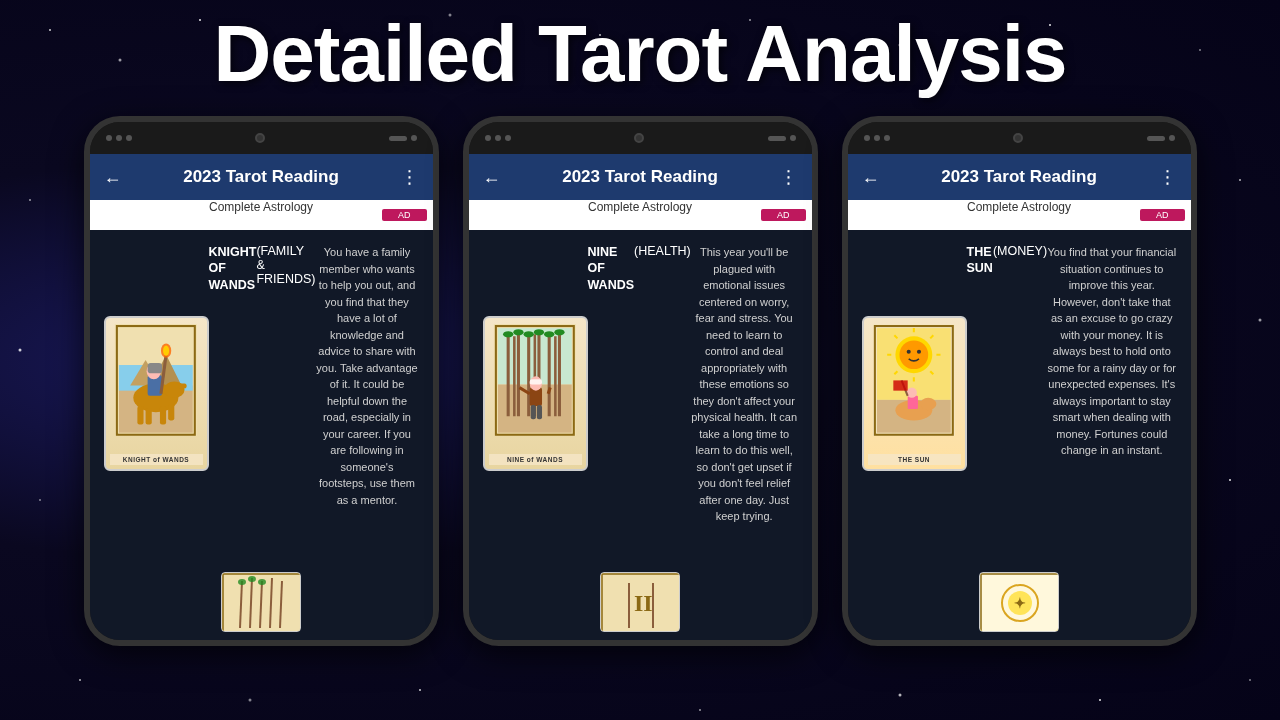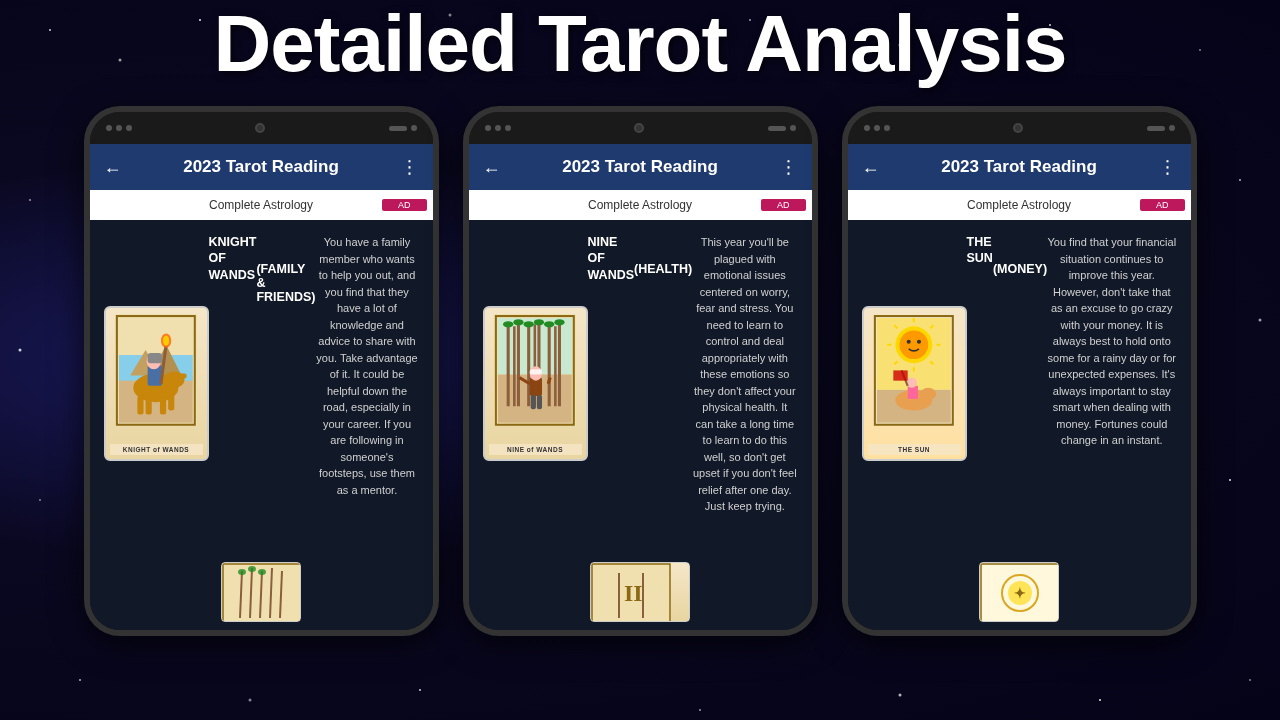--- a/index.html
+++ b/index.html
@@ -35,20 +35,21 @@
       align-items: center;
       width: 100%;
       height: 100%;
     }
 
     .main-title {
       font-size: 80px;
       font-weight: 900;
       color: white;
       text-align: center;
+      margin-top: 10px;
       margin-bottom: 18px;
       text-shadow: 2px 2px 8px rgba(0,0,0,0.7);
       letter-spacing: -1px;
       line-height: 1.1;
     }
 
     .phones-row {
       display: flex;
       flex-direction: row;
       gap: 24px;
@@ -136,21 +137,21 @@
       color: white;
       font-size: 18px;
       cursor: pointer;
     }
 
     
     .ad-banner {
       background: white;
       height: 30px;
       display: flex;
-      align-items: center;
+      align-items: flex-start;
       justify-content: center;
       position: relative;
       flex-shrink: 0;
     }
     .ad-banner-text {
       font-size: 12px;
       color: #333;
     }
     .ad-label {
       position: absolute;
@@ -233,26 +234,25 @@
       font-size: 12.5px;
       font-weight: bold;
       color: white;
       margin-bottom: 2px;
       align-self: flex-start;
       text-transform: uppercase;
       line-height: 1.3;
     }
     .card-subtitle {
       font-size: 12.5px;
-      font-weight: bold;
+      font-weight: normal;
       color: white;
       margin-bottom: 7px;
       align-self: flex-start;
       text-transform: uppercase;
-      margin-top: 28px;
     }
     .card-desc {
       font-size: 11px;
       color: #d0d0d0;
       line-height: 1.5;
       align-self: flex-start;
       text-align: center;
     }
   </style>
 </head>
@@ -452,21 +452,21 @@
             </svg>
             <div class="card-label-bottom">NINE of WANDS</div>
           </div>
         </div>
         <div class="card-title">NINE OF WANDS</div>
         <div class="card-subtitle">(HEALTH)</div>
         <div class="card-desc">This year you'll be plagued with emotional issues centered on worry, fear and stress. You need to learn to control and deal appropriately with these emotions so they don't affect your physical health. It can take a long time to learn to do this well, so don't get upset if you don't feel relief after one day. Just keep trying.</div>
       </div>
 
       <div style="background:#111827; display:flex; justify-content:center; padding:6px 0 8px; flex-shrink:0;">
-        <div style="width:100px; height:60px; background:linear-gradient(to bottom, #f5e6c8, #e8d5a0); border-radius:4px; border:1px solid #ccc; overflow:hidden;">
+        <div style="width:80px; height:60px; background:linear-gradient(to bottom, #f5e6c8, #e8d5a0); border-radius:4px; border:1px solid #ccc; overflow:hidden;">
           <svg viewBox="0 0 80 60" xmlns="http://www.w3.org/2000/svg" width="80" height="60">
             <rect width="80" height="60" fill="#f0e0b0"></rect>
             <rect x="1" y="1" width="78" height="58" fill="none" stroke="#8b6914" stroke-width="1.5"></rect>
 
             <text x="33" y="38" font-size="24" font-weight="bold" fill="#8b6914" font-family="serif">II</text>
             <line x1="28" y1="10" x2="28" y2="55" stroke="#8b5e3c" stroke-width="2"></line>
             <line x1="52" y1="10" x2="52" y2="55" stroke="#8b5e3c" stroke-width="2"></line>
           </svg>
         </div>
       </div>

